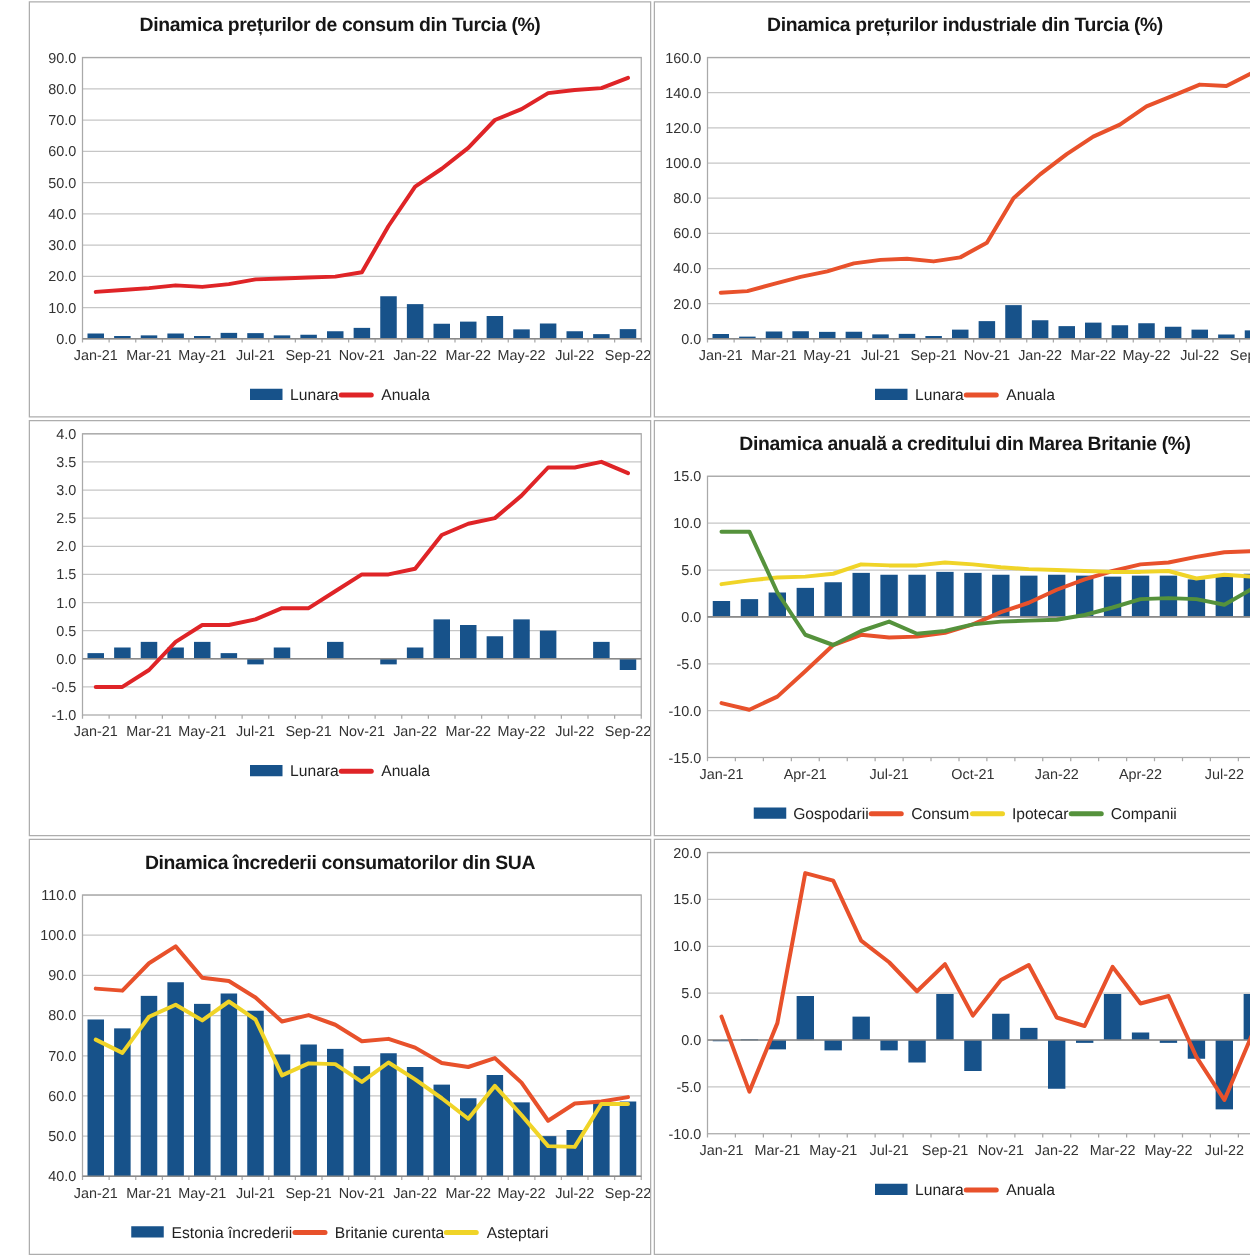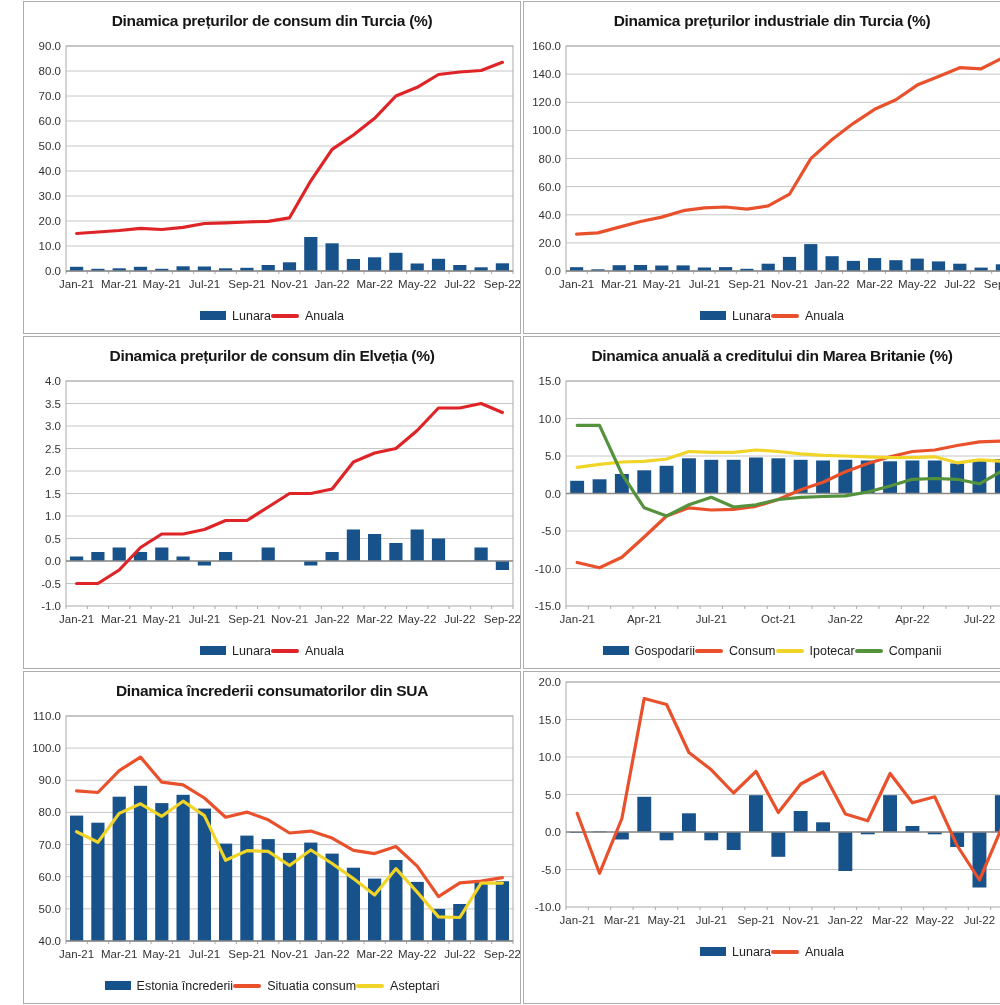--- a/index.html
+++ b/index.html
@@ -217,21 +217,20 @@
           <span>Lunara</span>
         </span>
         <span class="item">
           <span class="swatch-line" style="background: rgb(232, 81, 43);"></span>
           <span>Anuala</span>
         </span>
       </div>
   </figure>
 
   <figure class="panel">
-    <figcaption class="chart-title">Dinamica prețurilor de consum din Elveția (%)</figcaption>
     <svg class="plot" viewBox="0 0 496 266">
         <text class="tick" x="37" y="239" text-anchor="end">-1.0</text>
         <line x1="42" y1="212.5" x2="489" y2="212.5" stroke="#C6C6C6" stroke-width="1"></line>
         <text class="tick" x="37" y="216.5" text-anchor="end">-0.5</text>
         <line x1="42" y1="190.0" x2="489" y2="190.0" stroke="#C6C6C6" stroke-width="1"></line>
         <text class="tick" x="37" y="194" text-anchor="end">0.0</text>
         <line x1="42" y1="167.5" x2="489" y2="167.5" stroke="#C6C6C6" stroke-width="1"></line>
         <text class="tick" x="37" y="171.5" text-anchor="end">0.5</text>
         <line x1="42" y1="145.0" x2="489" y2="145.0" stroke="#C6C6C6" stroke-width="1"></line>
         <text class="tick" x="37" y="149" text-anchor="end">1.0</text>
@@ -481,21 +480,21 @@
         <polyline points="52.6,84.9 73.9,86.5 95.2,64.6 116.5,51.1 137.8,76.2 159.1,78.8 180.4,92.0 201.6,111.2 222.9,106.1 244.2,113.8 265.5,127.0 286.8,125.1 308.1,132.1 329.4,144.4 350.6,147.6 371.9,140.5 393.2,160.1 414.5,190.6 435.8,176.8 457.1,175.2 478.4,171.7" fill="none" stroke="#E8512B" stroke-width="3.2" stroke-linejoin="round" stroke-linecap="round"></polyline>
         <polyline points="52.6,125.7 73.9,136.3 95.2,107.4 116.5,97.8 137.8,110.3 159.1,95.2 180.4,109.6 201.6,154.3 222.9,144.7 244.2,145.3 265.5,159.5 286.8,144.0 308.1,157.5 329.4,172.6 350.6,189.0 371.9,162.7 393.2,186.1 414.5,210.9 435.8,211.5 457.1,177.1 478.4,177.1" fill="none" stroke="#F0D428" stroke-width="3.2" stroke-linejoin="round" stroke-linecap="round"></polyline>
       </svg>
     <div class="legend">
         <span class="item">
           <span class="swatch-bar" style="background: rgb(23, 82, 138);"></span>
           <span>Estonia încrederii</span>
         </span>
         <span class="item">
           <span class="swatch-line" style="background: rgb(232, 81, 43);"></span>
-          <span>Situatia consum</span>
+          <span>Britanie curenta</span>
         </span>
         <span class="item">
           <span class="swatch-line" style="background: rgb(240, 212, 40);"></span>
           <span>Asteptari</span>
         </span>
       </div>
   </figure>
 
   <figure class="panel">
     <svg class="plot" viewBox="0 0 496 266">

